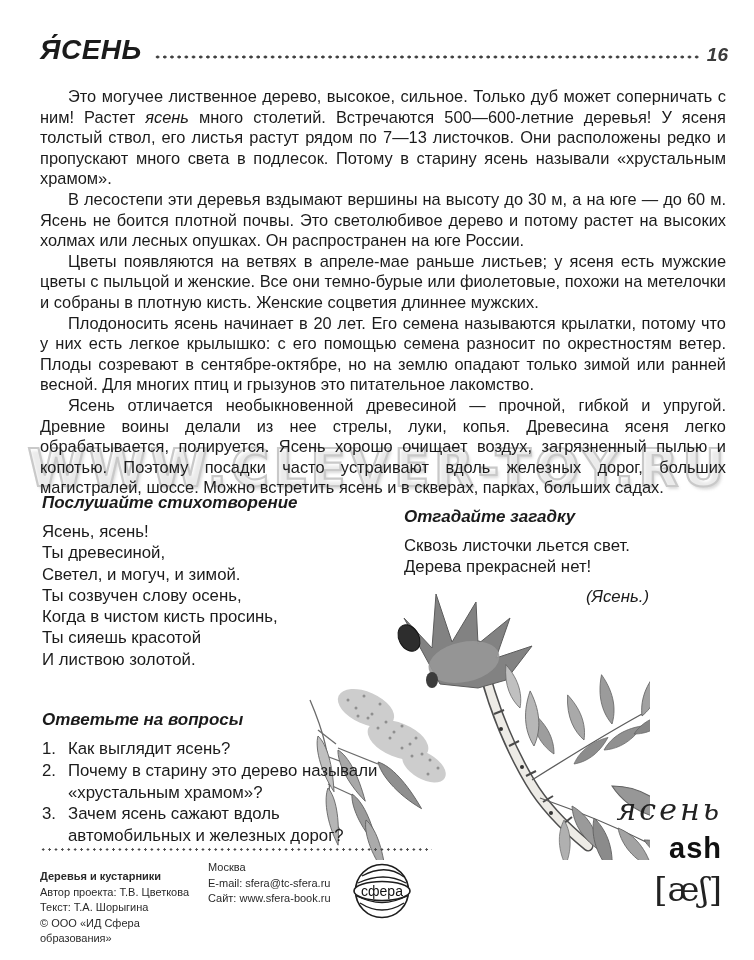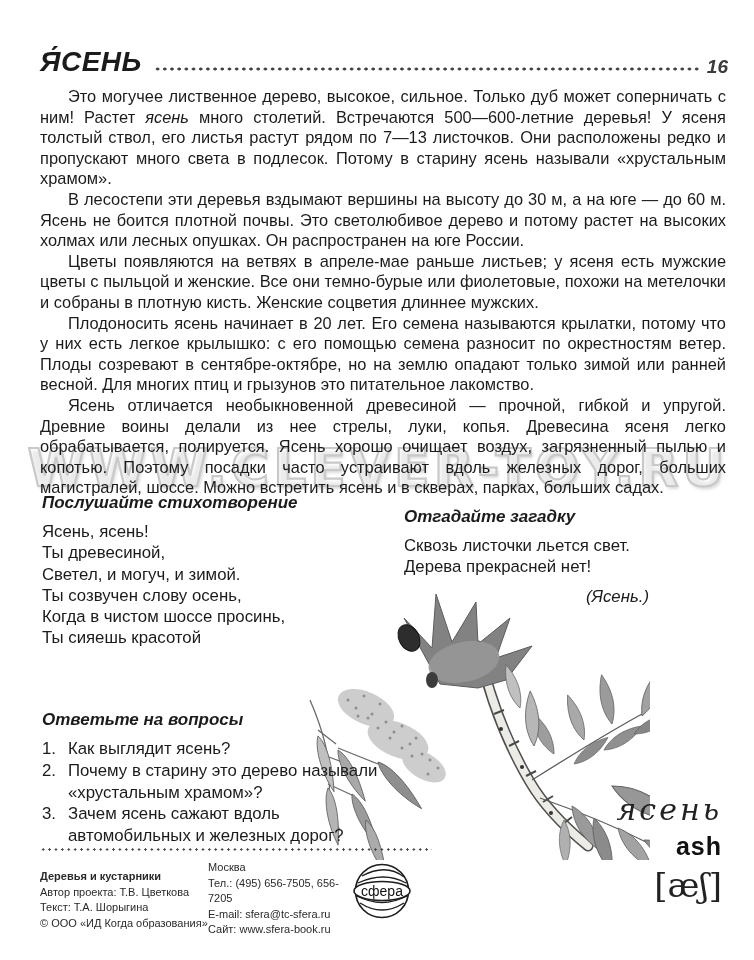--- a/index.html
+++ b/index.html
@@ -1,21 +1,21 @@
 <!DOCTYPE html>
 <html><head>
 <meta charset="utf-8">
 <style>
   html,body{margin:0;padding:0;background:#ffffff;}
   .page{
     position:relative;width:754px;height:960px;background:#ffffff;overflow:hidden;
     font-family:"Liberation Sans",sans-serif;color:#1b1b1b;
   }
   
-  .header{position:absolute;left:40px;top:48px;width:688px;display:flex;align-items:flex-end;z-index:2;}
+  .header{position:absolute;left:40px;top:36px;width:688px;display:flex;align-items:flex-end;z-index:2;}
   .title{font-size:28px;font-weight:bold;font-style:italic;letter-spacing:.5px;line-height:1;}
   .leader{flex:1;height:6px;margin:0 6px 4px 12px;
     background-image:radial-gradient(circle,#3f3f3f 1.4px,transparent 1.7px);
     background-size:7.2px 6px;background-repeat:repeat-x;background-position:left center;}
   .pagenum{font-size:19px;font-weight:bold;font-style:italic;color:#3c3c3c;line-height:1;}
   
   .article{position:absolute;left:40px;top:86px;width:686px;text-align:justify;
     font-size:16.4px;line-height:20.6px;z-index:2;}
   .article p{margin:0;text-indent:28px;}
   .article em{font-style:italic;}
@@ -34,21 +34,21 @@
   .questions{position:absolute;left:42px;top:710px;width:362px;z-index:2;}
   .q-row{display:flex;font-size:16.8px;line-height:21.8px;}
   .q-num{width:26px;flex:none;}
   .q-text{flex:1;}
   
   .illustration{position:absolute;left:282px;top:588px;width:368px;height:272px;z-index:1;}
   
   .vocab{position:absolute;left:560px;top:792px;width:162px;text-align:right;z-index:2;}
   .vocab-ru{font-family:"DejaVu Serif",serif;font-style:italic;font-size:30px;
     letter-spacing:3px;color:#222;margin-bottom:5px;}
-  .vocab-en{font-size:25px;font-weight:bold;letter-spacing:1px;color:#111;margin-bottom:4px;}
+  .vocab-en{font-size:29px;font-weight:bold;letter-spacing:1px;color:#111;margin-bottom:4px;}
   .vocab-ipa{font-family:"DejaVu Serif",serif;font-size:34px;color:#222;}
   
   .footer{position:absolute;left:40px;top:847px;width:392px;z-index:2;}
   .footer-dots{height:5px;margin-bottom:8px;
     background-image:radial-gradient(circle,#4a4a4a 1.1px,transparent 1.35px);
     background-size:6.4px 5px;background-repeat:repeat-x;background-position:left center;}
   .footer-cols{display:flex;}
   .fcol{font-size:11px;line-height:15.5px;color:#2a2a2a;}
   .fcol-1{width:168px;}
   .fcol-2{width:152px;}
@@ -75,22 +75,23 @@
     <p>Плодоносить ясень начинает в 20 лет. Его семена называются крылатки, потому что у них есть легкое крылышко: с его помощью семена разносит по окрестностям ветер. Плоды созревают в сентябре-октябре, но на землю опадают только зимой или ранней весной. Для многих птиц и грызунов это питательное лакомство.</p>
     <p>Ясень отличается необыкновенной древесиной — прочной, гибкой и упругой. Древние воины делали из нее стрелы, луки, копья. Древесина ясеня легко обрабатывается, полируется. Ясень хорошо очищает воздух, загрязненный пылью и копотью. Поэтому посадки часто устраивают вдоль железных дорог, больших магистралей, шоссе. Можно встретить ясень и в скверах, парках, больших садах.</p>
   </div>
 
   <div class="poem">
     <div class="section-heading">Послушайте стихотворение</div>
     <div class="poem-line">Ясень, ясень!</div>
     <div class="poem-line">Ты древесиной,</div>
     <div class="poem-line">Светел, и могуч, и зимой.</div>
     <div class="poem-line">Ты созвучен слову осень,</div>
-    <div class="poem-line">Когда в чистом шоссе просинь,</div>
+    <div class="poem-line">Когда в чистом кисть просинь,</div>
     <div class="poem-line">Ты сияешь красотой</div>
+    <div class="poem-line">И листвою золотой.</div>
   </div>
 
   <div class="riddle">
     <div class="section-heading">Отгадайте загадку</div>
     <div class="riddle-line">Сквозь листочки льется свет.</div>
     <div class="riddle-line">Дерева прекрасней нет!</div>
     <div class="riddle-answer">(Ясень.)</div>
   </div>
 
   <svg class="illustration" viewBox="0 0 368 272" xmlns="http://www.w3.org/2000/svg">
@@ -209,25 +210,24 @@
     <div class="vocab-ipa">[æʃ]</div>
   </div>
 
   <div class="footer">
     <div class="footer-dots"></div>
     <div class="footer-cols">
       <div class="fcol fcol-1">
         <div class="f-bold">Деревья и кустарники</div>
         <div>Автор проекта: Т.В. Цветкова</div>
         <div>Текст: Т.А. Шорыгина</div>
-        <div>© ООО «ИД Когда образования»</div>
+        <div>© ООО «ИД Сфера образования»</div>
       </div>
       <div class="fcol fcol-2">
         <div>Москва</div>
-        <div>Тел.: (495) 656-7505, 656-7205</div>
         <div>E-mail: sfera@tc-sfera.ru</div>
         <div>Сайт: www.sfera-book.ru</div>
       </div>
     </div>
   </div>
 
   <svg class="logo" viewBox="0 0 60 60" xmlns="http://www.w3.org/2000/svg">
     <circle cx="30" cy="30" r="26.5" fill="none" stroke="#1d1d1d" stroke-width="1.7"></circle>
     <path d="M10 15 Q34 2 52 16" fill="none" stroke="#1d1d1d" stroke-width="1.3"></path>
     <path d="M6 22 Q32 10 54 22" fill="none" stroke="#1d1d1d" stroke-width="1.3"></path>

